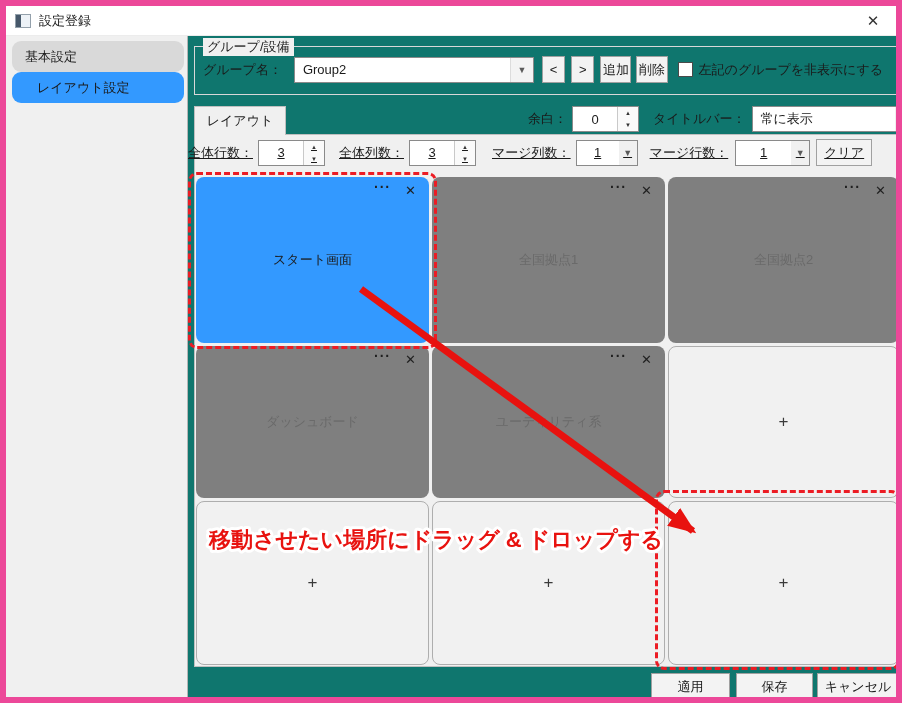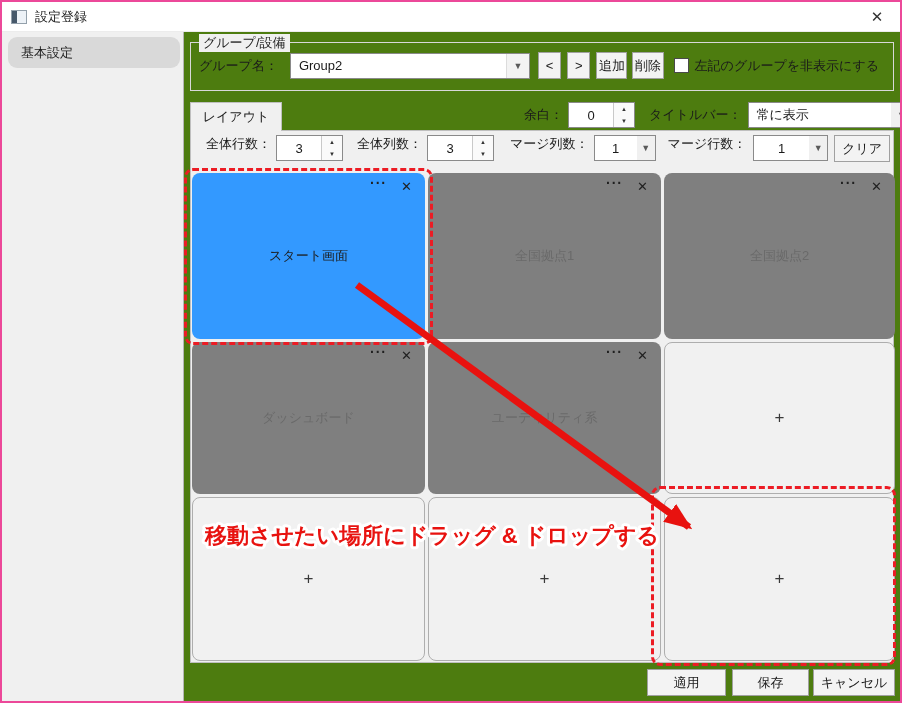--- a/index.html
+++ b/index.html
@@ -1,18 +1,18 @@
 <!DOCTYPE html>
 <html><head>
 <meta charset="utf-8">
 <style>
   html,body{margin:0;padding:0;background:#cfcfcf;}
   .window{
     position:relative; width:902px; height:703px; box-sizing:border-box;
-    border:2px solid #ec4899; background:#4d7c0f;
+    border:6px solid #ec4899; background:#0f766e;
     font-family:"Liberation Sans","DejaVu Sans",sans-serif; font-size:13px; color:#1a1a1a;
     overflow:hidden;
   }
   
   .titlebar{height:29px;background:#ffffff;display:flex;align-items:center;padding-left:9px;border-bottom:1px solid #ececec;}
   .app-icon{width:14px;height:12px;border:1px solid #93a0ab;background:linear-gradient(to right,#46586a 0 5px,#edf2f7 5px);margin-right:8px;flex:0 0 auto;}
   .win-title{font-size:13px;}
   .close-btn{margin-left:auto;width:46px;height:28px;display:flex;align-items:center;justify-content:center;font-size:15px;color:#333;cursor:default;}
   
   .sidebar{position:absolute;left:0;top:30px;width:181px;bottom:0;background:#f0f0f0;border-right:1px solid #b5b5b5;}
@@ -28,21 +28,21 @@
   .lbl{white-space:nowrap;}
   .combo{height:26px;box-sizing:border-box;border:1px solid #8a8a8a;background:#fff;display:flex;align-items:stretch;}
   .combo-value{flex:1;display:flex;align-items:center;padding:0 8px;overflow:hidden;white-space:nowrap;}
   .combo-arrow{width:22px;display:flex;align-items:center;justify-content:center;font-size:9px;color:#5a5a5a;background:#f3f3f3;border-left:1px solid #dcdcdc;}
   .btn{height:27px;box-sizing:border-box;background:#f3f3f3;border:1px solid #a0a0a0;display:inline-flex;align-items:center;justify-content:center;white-space:nowrap;cursor:default;}
   .checkbox{width:15px;height:15px;box-sizing:border-box;background:#fff;border:1px solid #4a4a4a;flex:0 0 auto;}
   
   .tab-pane{position:absolute;left:6px;top:99px;width:704px;height:533px;box-sizing:border-box;border:1px solid #bfbfbf;background:#f0f0f0;}
   .tab{position:absolute;left:6px;top:71px;width:92px;height:29px;box-sizing:border-box;border:1px solid #bfbfbf;border-bottom:none;background:#f0f0f0;display:flex;align-items:center;justify-content:center;z-index:2;}
   .strip-controls{position:absolute;left:340px;top:70px;height:28px;display:flex;align-items:center;z-index:3;}
-  .controls-row{position:absolute;left:22px;top:104px;height:27px;display:flex;align-items:flex-start;z-index:3;}
+  .controls-row{position:absolute;left:0;top:104px;height:27px;display:flex;align-items:center;z-index:3;text-decoration:underline;}
   .spin{display:flex;height:26px;box-sizing:border-box;border:1px solid #8a8a8a;background:#fff;}
   .spin-val{width:44px;display:flex;align-items:center;justify-content:center;}
   .spin-btns{width:20px;display:flex;flex-direction:column;border-left:1px solid #c9c9c9;background:#fafafa;}
   .spin-up,.spin-down{flex:1;display:flex;align-items:center;justify-content:center;font-size:6px;color:#333;}
   
   .grid{position:absolute;left:8px;top:142px;width:703px;height:488px;display:grid;grid-template-columns:233px 233px 1fr;grid-template-rows:166px 152px 1fr;gap:3px;z-index:1;}
   .cell{position:relative;border-radius:8px;box-sizing:border-box;}
   .cell.occupied{background:#7f7f7f;}
   .cell.selected{background:#3399ff;}
   .cell.empty{background:#f1f1f1;border:1px solid #aeaeae;}
@@ -70,20 +70,23 @@
 
   <div class="titlebar">
     <span class="app-icon"></span>
     <span class="win-title">設定登録</span>
     <span class="close-btn">✕</span>
   </div>
 
   <div class="sidebar">
     <div class="side-item first">
       <span>基本設定</span>
+    </div>
+    <div class="side-item selected">
+      <span>レイアウト設定</span>
     </div>
   </div>
 
   <div class="main">
 
     <div class="groupbox">
       <span class="legend">グループ/設備</span>
       <div class="group-row">
         <span class="lbl">グループ名：</span>
         <div class="combo" style="width:272px;margin-left:12px;">

